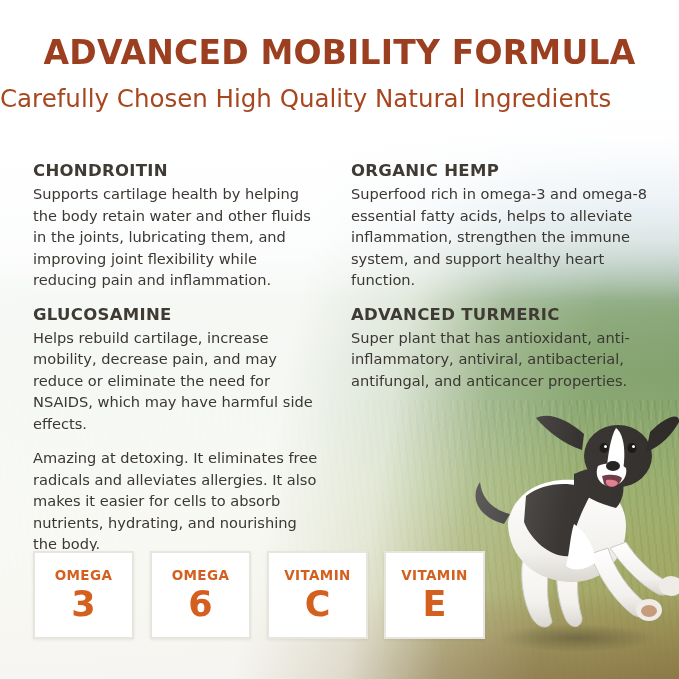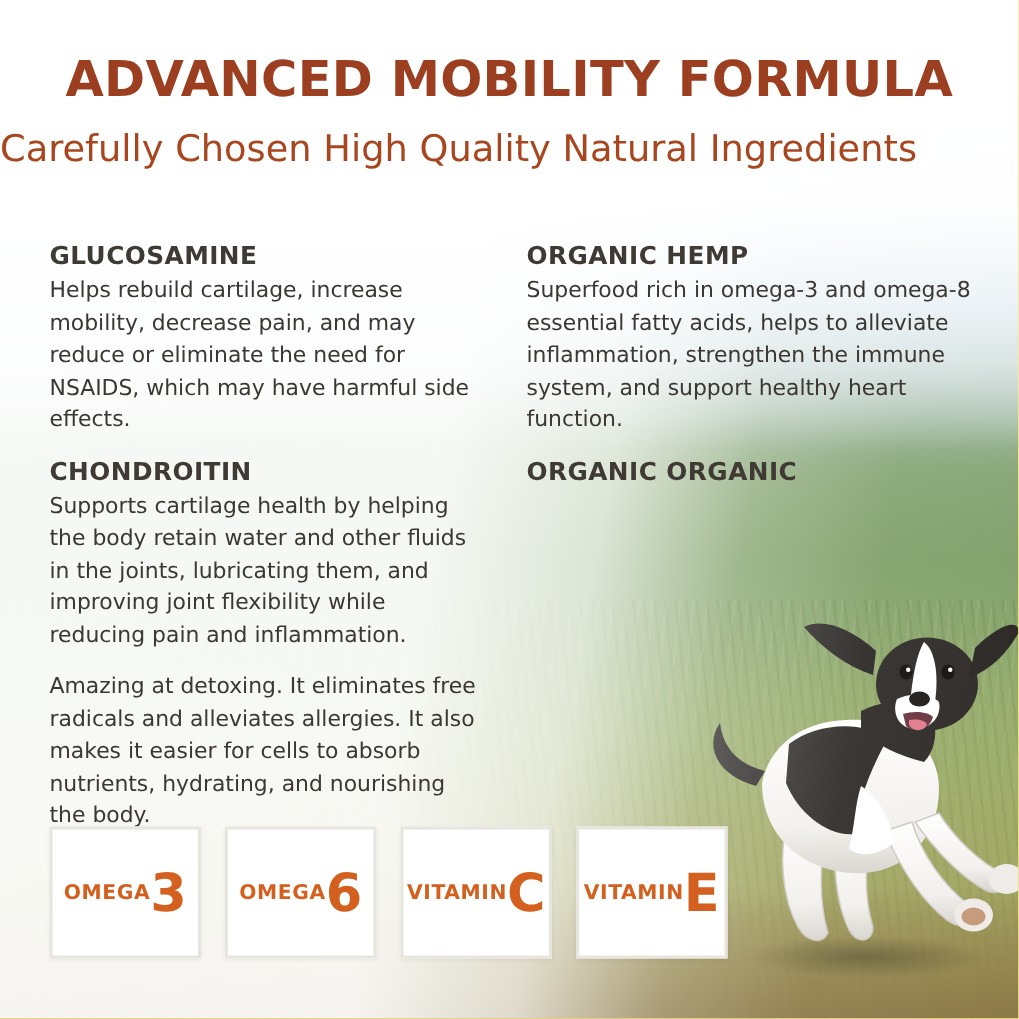--- a/index.html
+++ b/index.html
@@ -11,21 +11,21 @@
     height: 679px;
     font-family: "DejaVu Sans", sans-serif;
     background: #ffffff;
     overflow: hidden;
   }
   #page {
     position: relative;
     width: 679px;
     height: 679px;
     overflow: hidden;
-    background: #fde047;
+    background: #5eead4;
   }
 
   
   .photo {
     position: absolute;
     left: 0; top: 0;
     width: 679px;
     height: 679px;
     background:
       linear-gradient(#dfe8ef 0%, #cfe0ea 18%, #bcd2de 30%, #a9c0b6 38%, #89a87c 46%, #7fa06d 55%, #8aa86f 64%, #9bb375 72%, #a8b877 80%, #b0b97a 88%, #a89f6c 100%);
@@ -141,21 +141,21 @@
     display: flex;
     gap: 16px;
   }
   .badge {
     width: 101px;
     height: 88px;
     background: #ffffff;
     border: 2px solid #e8e4de;
     box-sizing: border-box;
     display: flex;
-    flex-direction: row;
+    flex-direction: column;
     align-items: center;
     justify-content: center;
     box-shadow: 0 1px 3px rgba(0,0,0,.07);
   }
   .badge .b-label {
     color: #d4601f;
     font-family: "DejaVu Sans", sans-serif;
     font-weight: bold;
     font-size: 13.5px;
     letter-spacing: .4px;
@@ -240,39 +240,40 @@
   <div class="photo-veil-top"></div>
 
   <div class="headline">ADVANCED MOBILITY FORMULA</div>
 
   <div class="subhead">
     <div>Carefully Chosen High Quality Natural Ingredients</div>
   </div>
 
   <div class="col col-left">
     <div class="block">
+      <h3>CHONDROITIN</h3>
+      <p>Supports cartilage health by helping the body retain water and other fluids in the joints, lubricating them, and improving joint flexibility while reducing pain and inflammation.</p>
+    </div>
+    <div class="block">
       <h3>GLUCOSAMINE</h3>
       <p>Helps rebuild cartilage, increase mobility, decrease pain, and may reduce or eliminate the need for NSAIDS, which may have harmful side effects.</p>
     </div>
     <div class="block">
-      <h3>CHONDROITIN</h3>
-      <p>Supports cartilage health by helping the body retain water and other fluids in the joints, lubricating them, and improving joint flexibility while reducing pain and inflammation.</p>
-    </div>
-    <div class="block">
       <p>Amazing at detoxing. It eliminates free radicals and alleviates allergies. It also makes it easier for cells to absorb nutrients, hydrating, and nourishing the body.</p>
     </div>
   </div>
 
   <div class="col col-right">
     <div class="block">
       <h3>ORGANIC HEMP</h3>
       <p>Superfood rich in omega-3 and omega-8 essential fatty acids, helps to alleviate inflammation, strengthen the immune system, and support healthy heart function.</p>
     </div>
     <div class="block">
-      <h3>ORGANIC ORGANIC</h3>
+      <h3>ADVANCED TURMERIC</h3>
+      <p>Super plant that has antioxidant, anti-inflammatory, antiviral, antibacterial, antifungal, and anticancer properties.</p>
     </div>
   </div>
 
   <div class="badges">
     <div class="badge">
       <div class="b-label">OMEGA</div>
       <div class="b-value">3</div>
     </div>
     <div class="badge">
       <div class="b-label">OMEGA</div>

